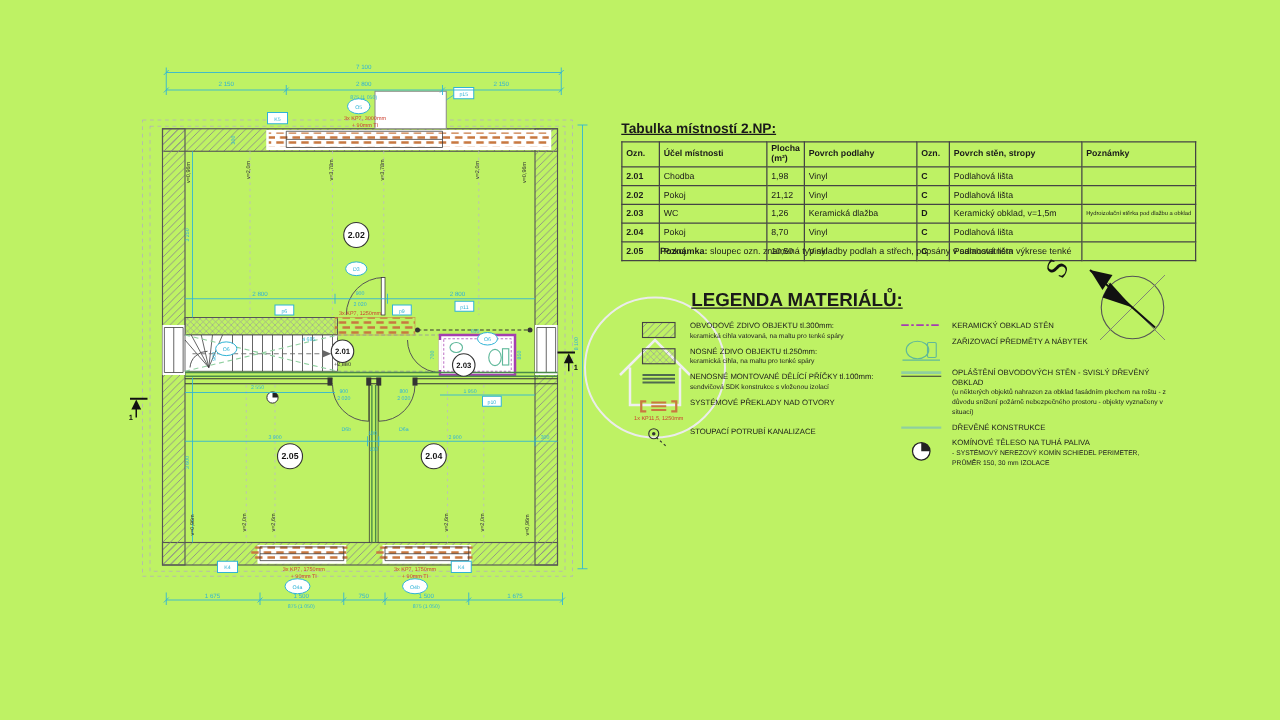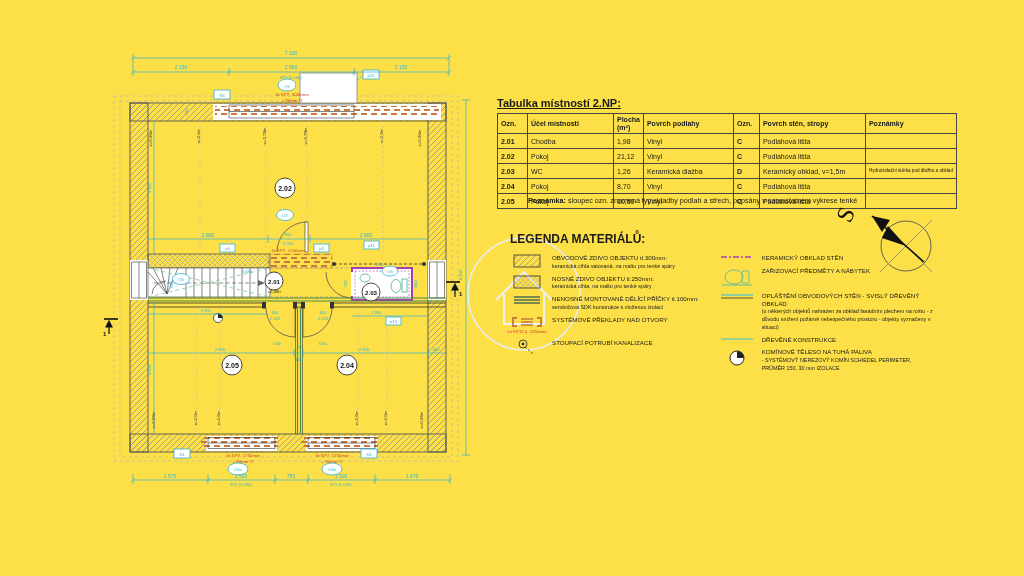--- a/index.html
+++ b/index.html
@@ -1,16 +1,16 @@
 <!DOCTYPE html>
 <html><head>
 <meta charset="utf-8">
 <style>
   html,body{margin:0;padding:0;background:#fff;}
-  #stage{position:relative;width:1024px;height:576px;background:#fde047;overflow:hidden;
+  #stage{position:relative;width:1024px;height:576px;background:#bef264;overflow:hidden;
          font-family:"Liberation Sans",sans-serif;color:#1a1a1a;}
   svg{font-family:"Liberation Sans",sans-serif;}
   
   .c{fill:#2fb3d6;font-size:5px;text-anchor:middle;}
   .c4{fill:#2fb3d6;font-size:4.2px;text-anchor:middle;}
   .r{fill:#cc4130;font-size:4.4px;text-anchor:middle;}
   .t{fill:#333;font-size:4.4px;text-anchor:middle;}
   .rm{fill:#111;font-size:7px;font-weight:bold;text-anchor:middle;}
   .dim{stroke:#2fb3d6;stroke-width:0.7;fill:none;}
   .kbx{stroke:#2fb3d6;fill:#fff;stroke-width:0.8;}
@@ -31,21 +31,21 @@
   table.rooms td,table.rooms th{border:0.8px solid #444;padding:1px 3px;overflow:hidden;
       white-space:nowrap;height:12px;vertical-align:middle;text-align:left;}
   table.rooms th{font-weight:bold;height:17px;white-space:normal;line-height:1.05;}
   td.num{text-align:right;}
   td.bold,th.cen{font-weight:bold;}
   td.cen,th.cen{text-align:center;}
   td.tiny{font-size:4.6px;white-space:normal;line-height:1;}
   #tbl-note{left:497px;top:196px;font-size:7.2px;width:430px;}
   #tbl-note b{margin-left:31px;}
   #legend{left:510px;top:232px;width:430px;}
-  #legend-title{font-size:12px;font-weight:bold;margin-bottom:8px;}
+  #legend-title{font-size:15px;font-weight:bold;text-decoration:underline;margin-bottom:8px;margin-left:43px;}
   .leg-cols{display:flex;gap:18px;}
   .leg-col{display:flex;flex-direction:column;gap:5px;}
   .leg-col.lc1{width:200px;} .leg-col.lc2{width:230px;}
   .leg-row{display:flex;gap:8px;align-items:flex-start;}
   .leg-sym{width:34px;flex:0 0 34px;display:flex;flex-direction:column;align-items:center;}
   .leg-txt{font-size:6.2px;line-height:1.25;}
   .leg-sub{font-size:5.4px;color:#222;line-height:1.2;white-space:pre-line;}
   .leg-cap{font-size:4.4px;color:#cc4130;margin-top:1px;white-space:nowrap;}
   #compass{left:828px;top:188px;}
   #watermark{left:462px;top:232px;pointer-events:none;}

